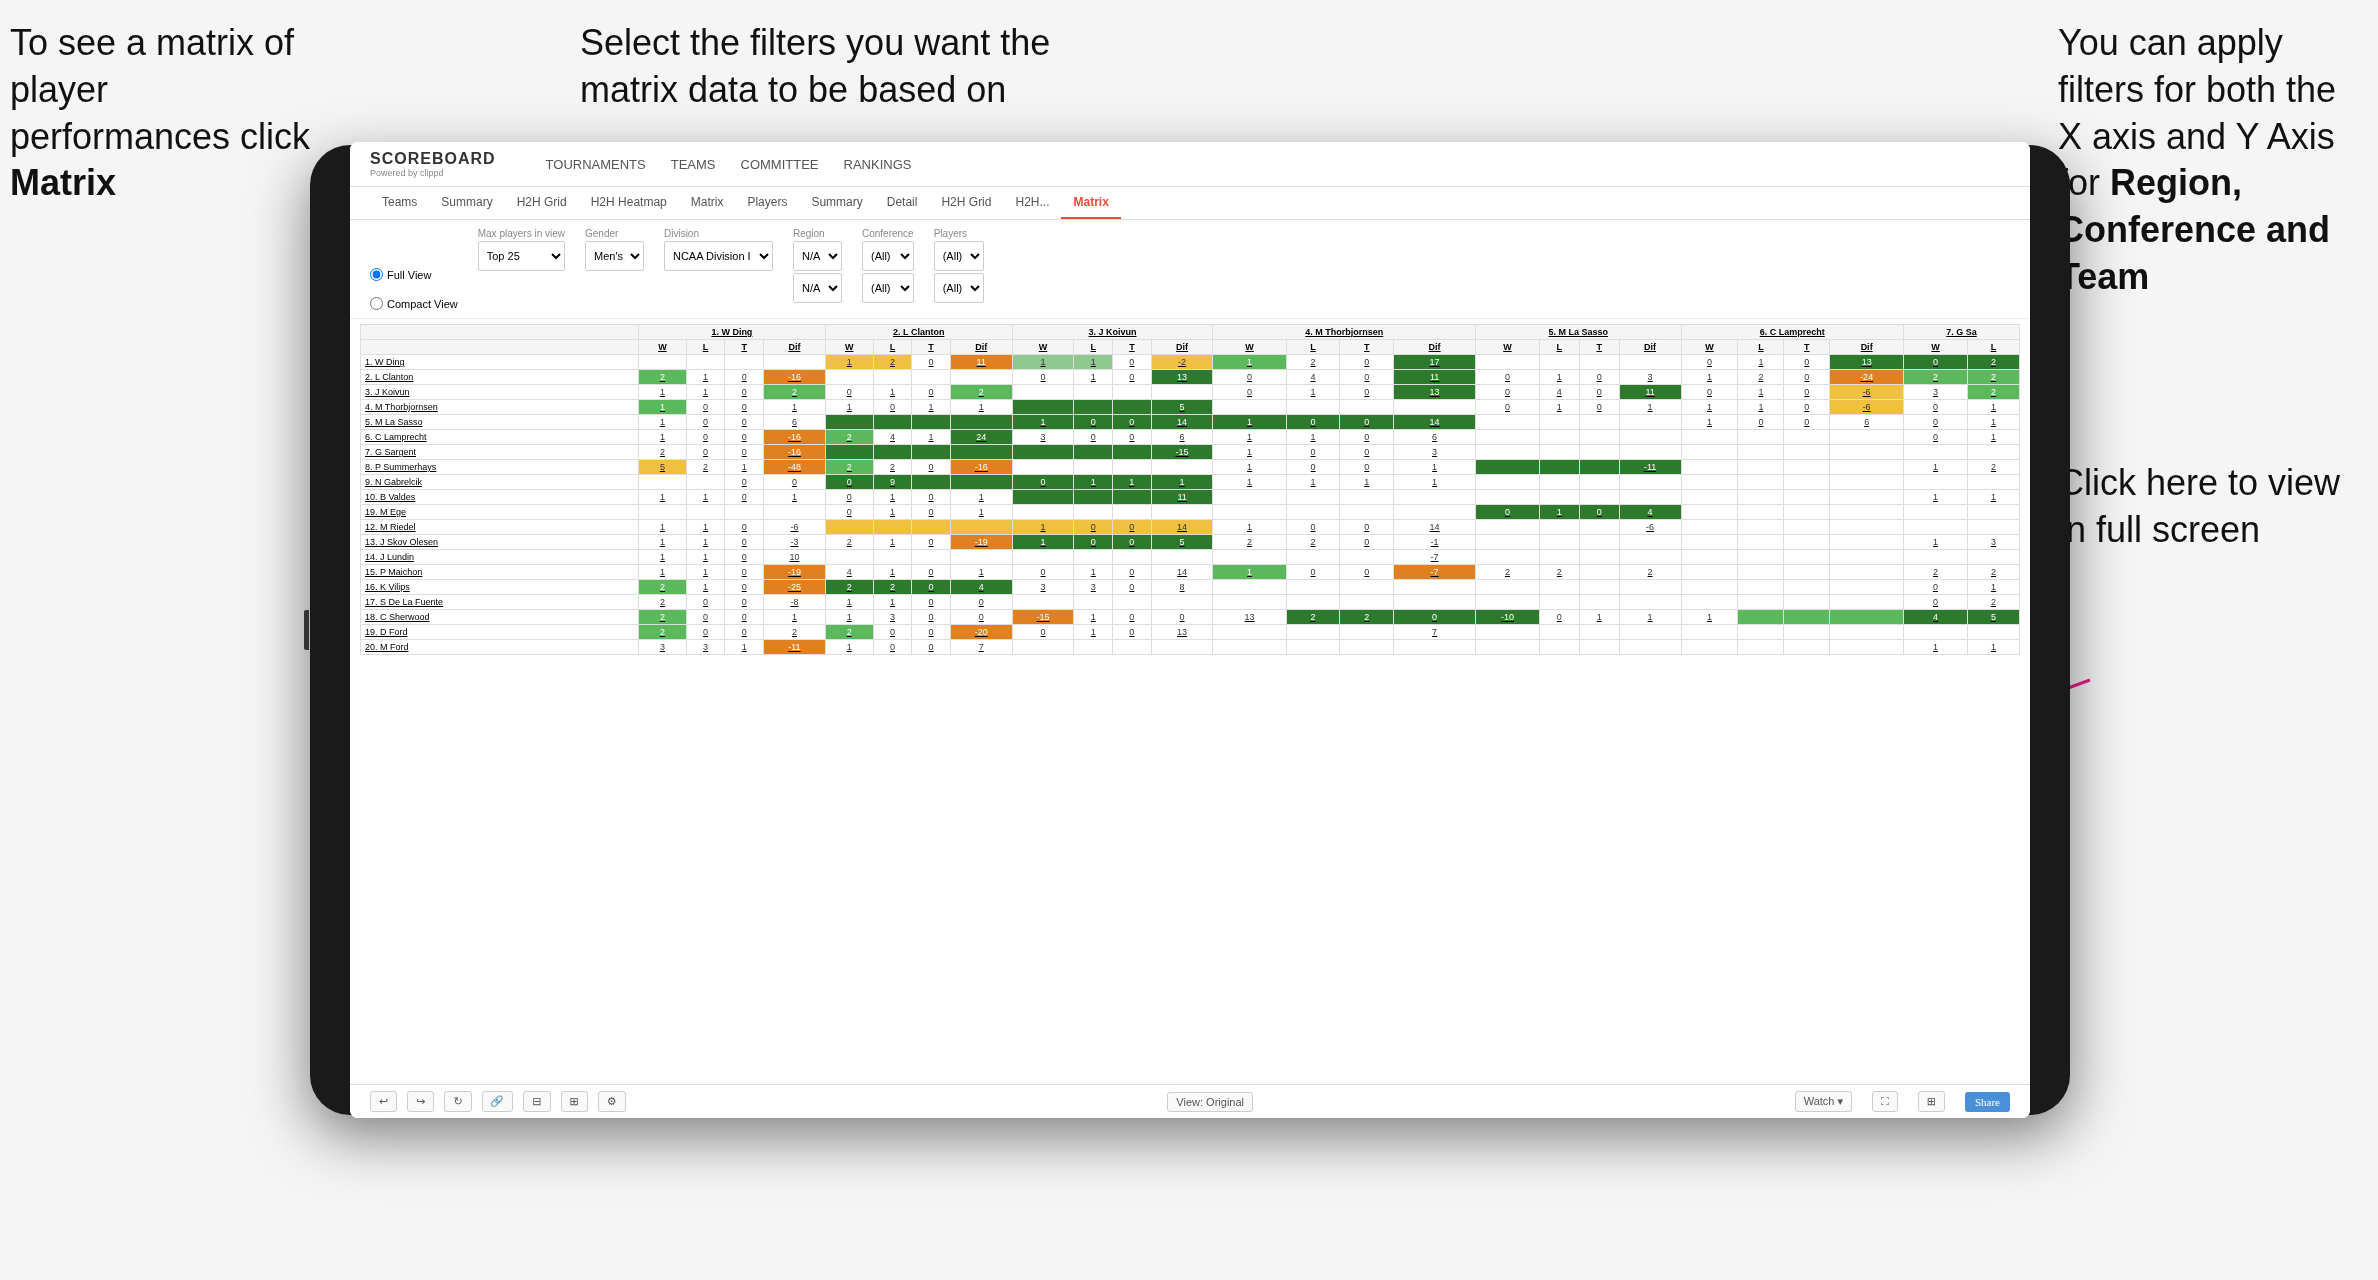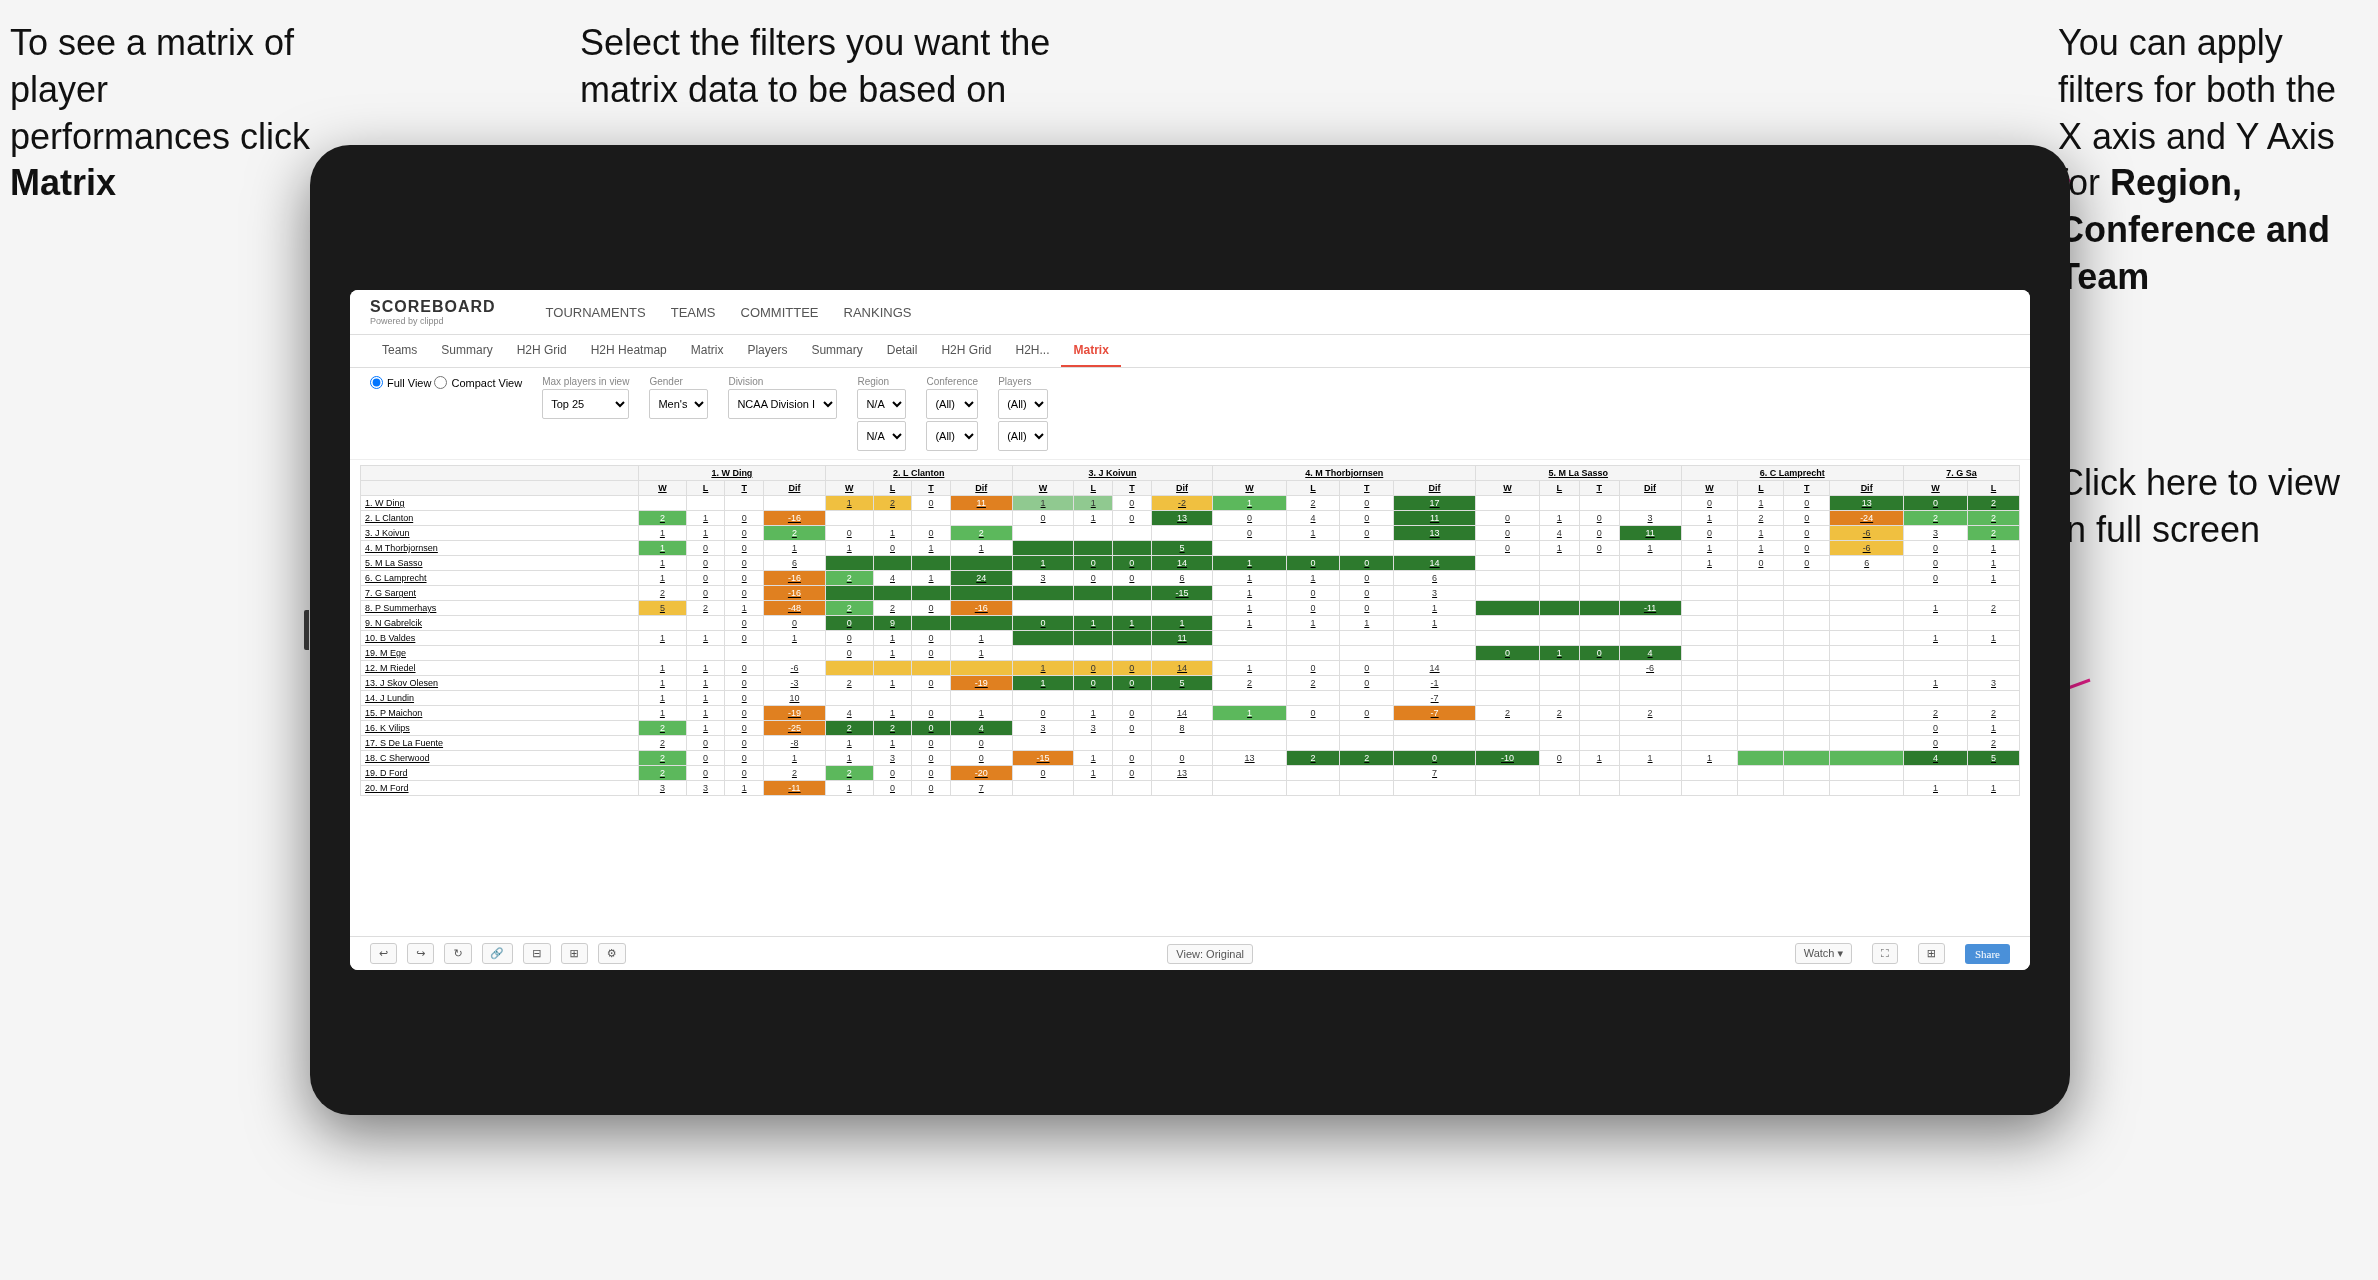--- a/index.html
+++ b/index.html
@@ -72,21 +72,21 @@
       background: #1a1a1a;
       border-radius: 40px;
       box-shadow: 0 20px 60px rgba(0,0,0,0.5);
       display: flex;
       align-items: center;
       justify-content: center;
     }
 
     .tablet-screen {
       width: 1680px;
-      height: 680px;
+      height: 976px;
       background: #fff;
       border-radius: 8px;
       overflow: hidden;
       display: flex;
       flex-direction: column;
     }
 
     
     .nav-bar {
       background: #fff;
@@ -167,22 +167,23 @@
     }
     .filter-select {
       font-size: 11px;
       border: 1px solid #ccc;
       padding: 7px 4px;
       border-radius: 2px;
       background: #fff;
     }
     .view-options {
       display: flex;
-      flex-direction: row;
-      gap: 3px;
+      flex-direction: column;
+      gap: 16px;
+      margin-top: 40px;
     }
     .radio-option {
       font-size: 11px;
       display: flex;
       align-items: center;
       gap: 4px;
     }
 
     
     .matrix-area {

